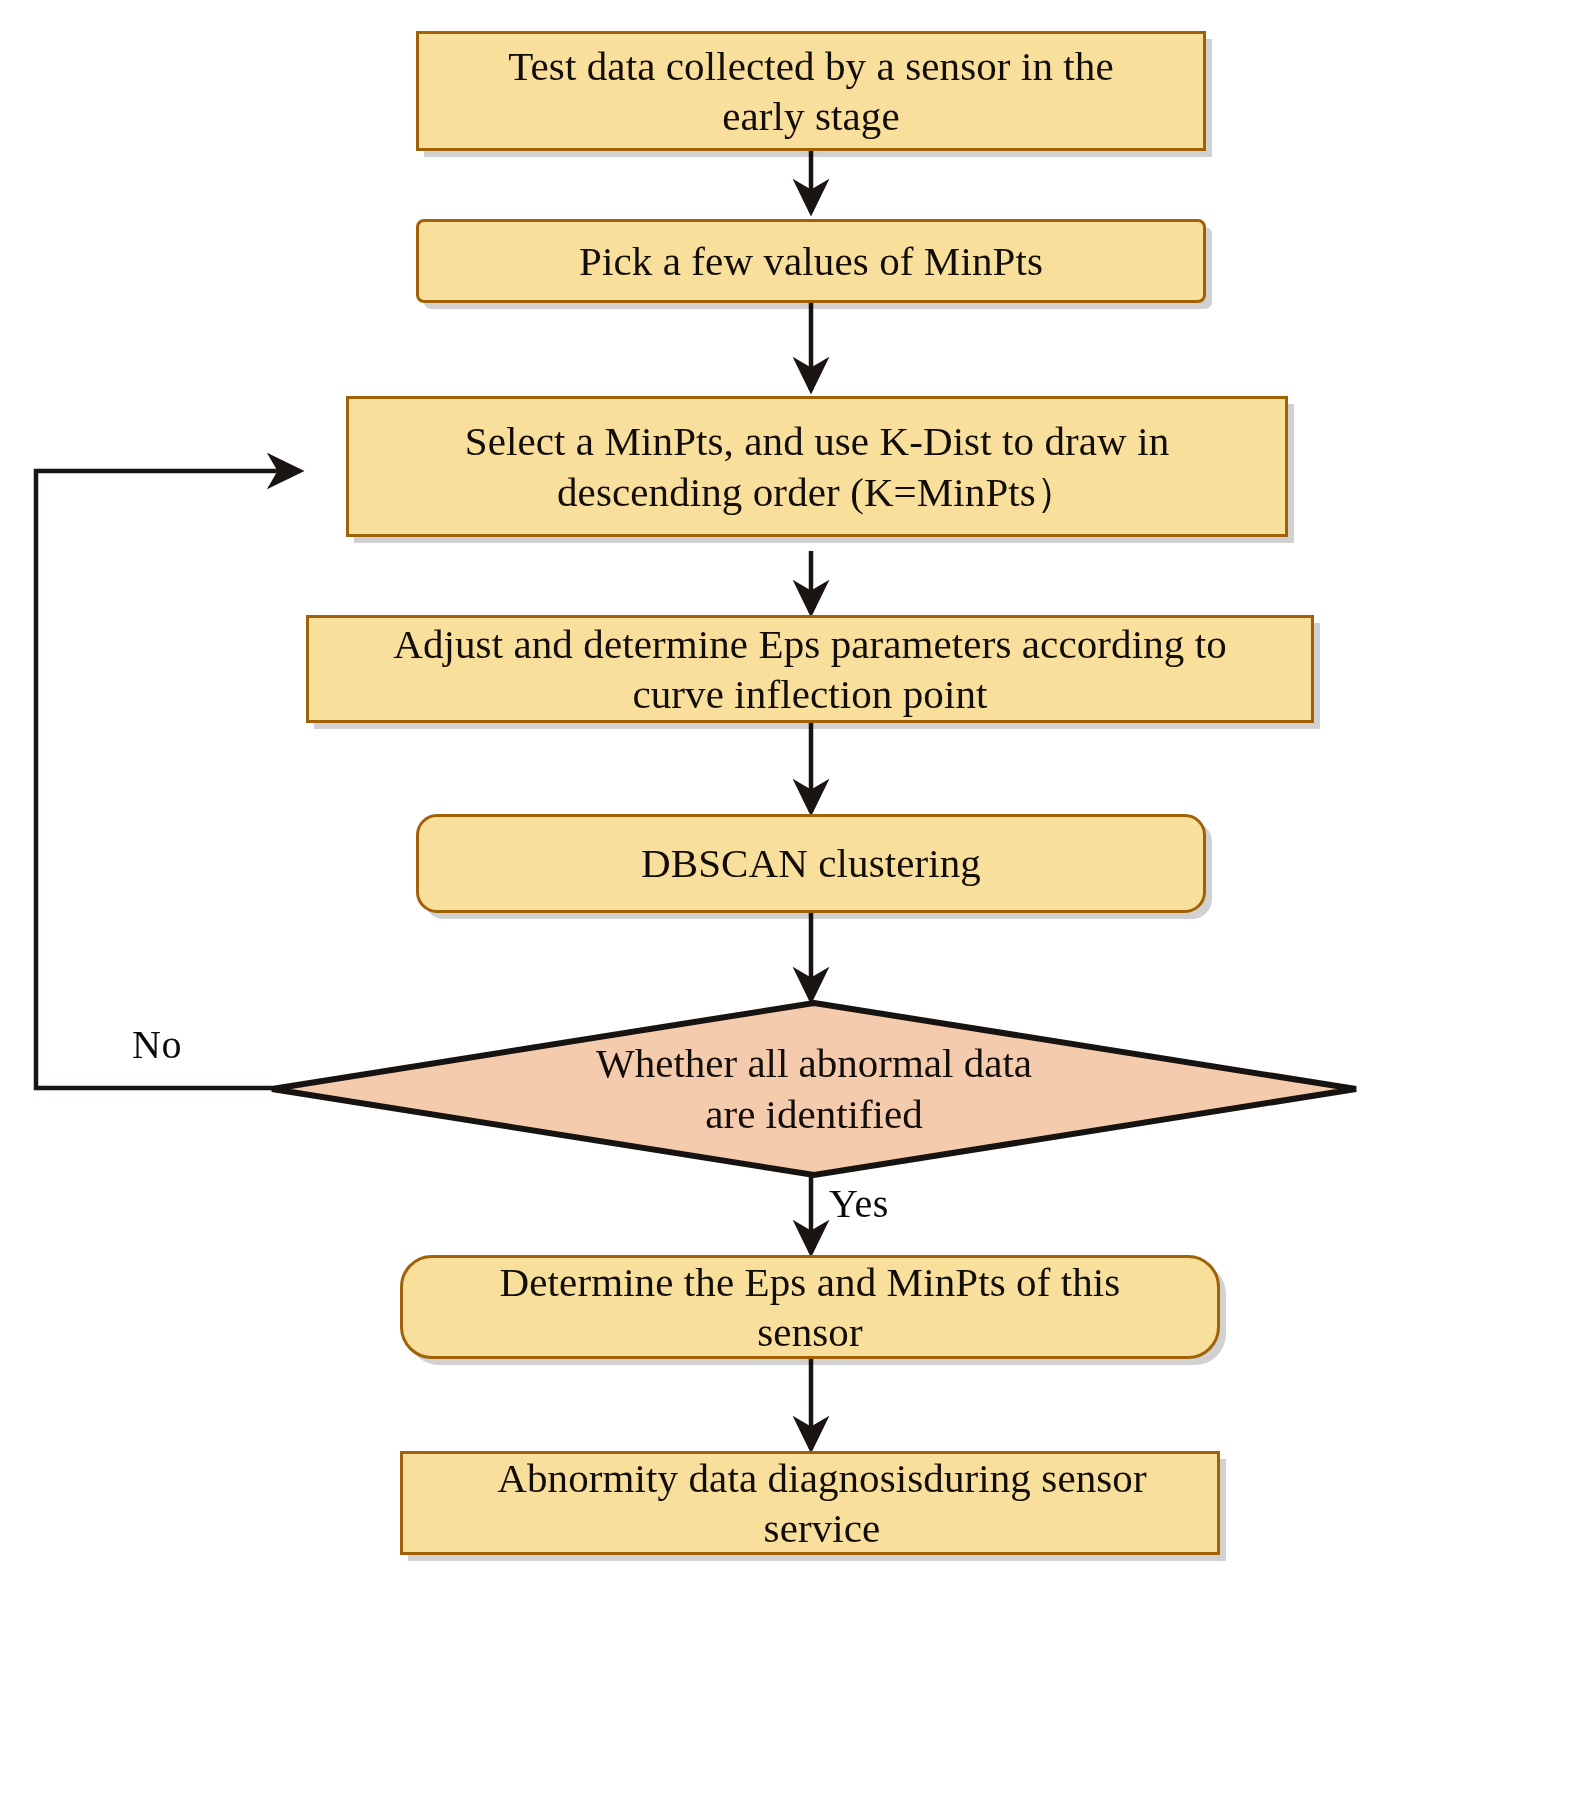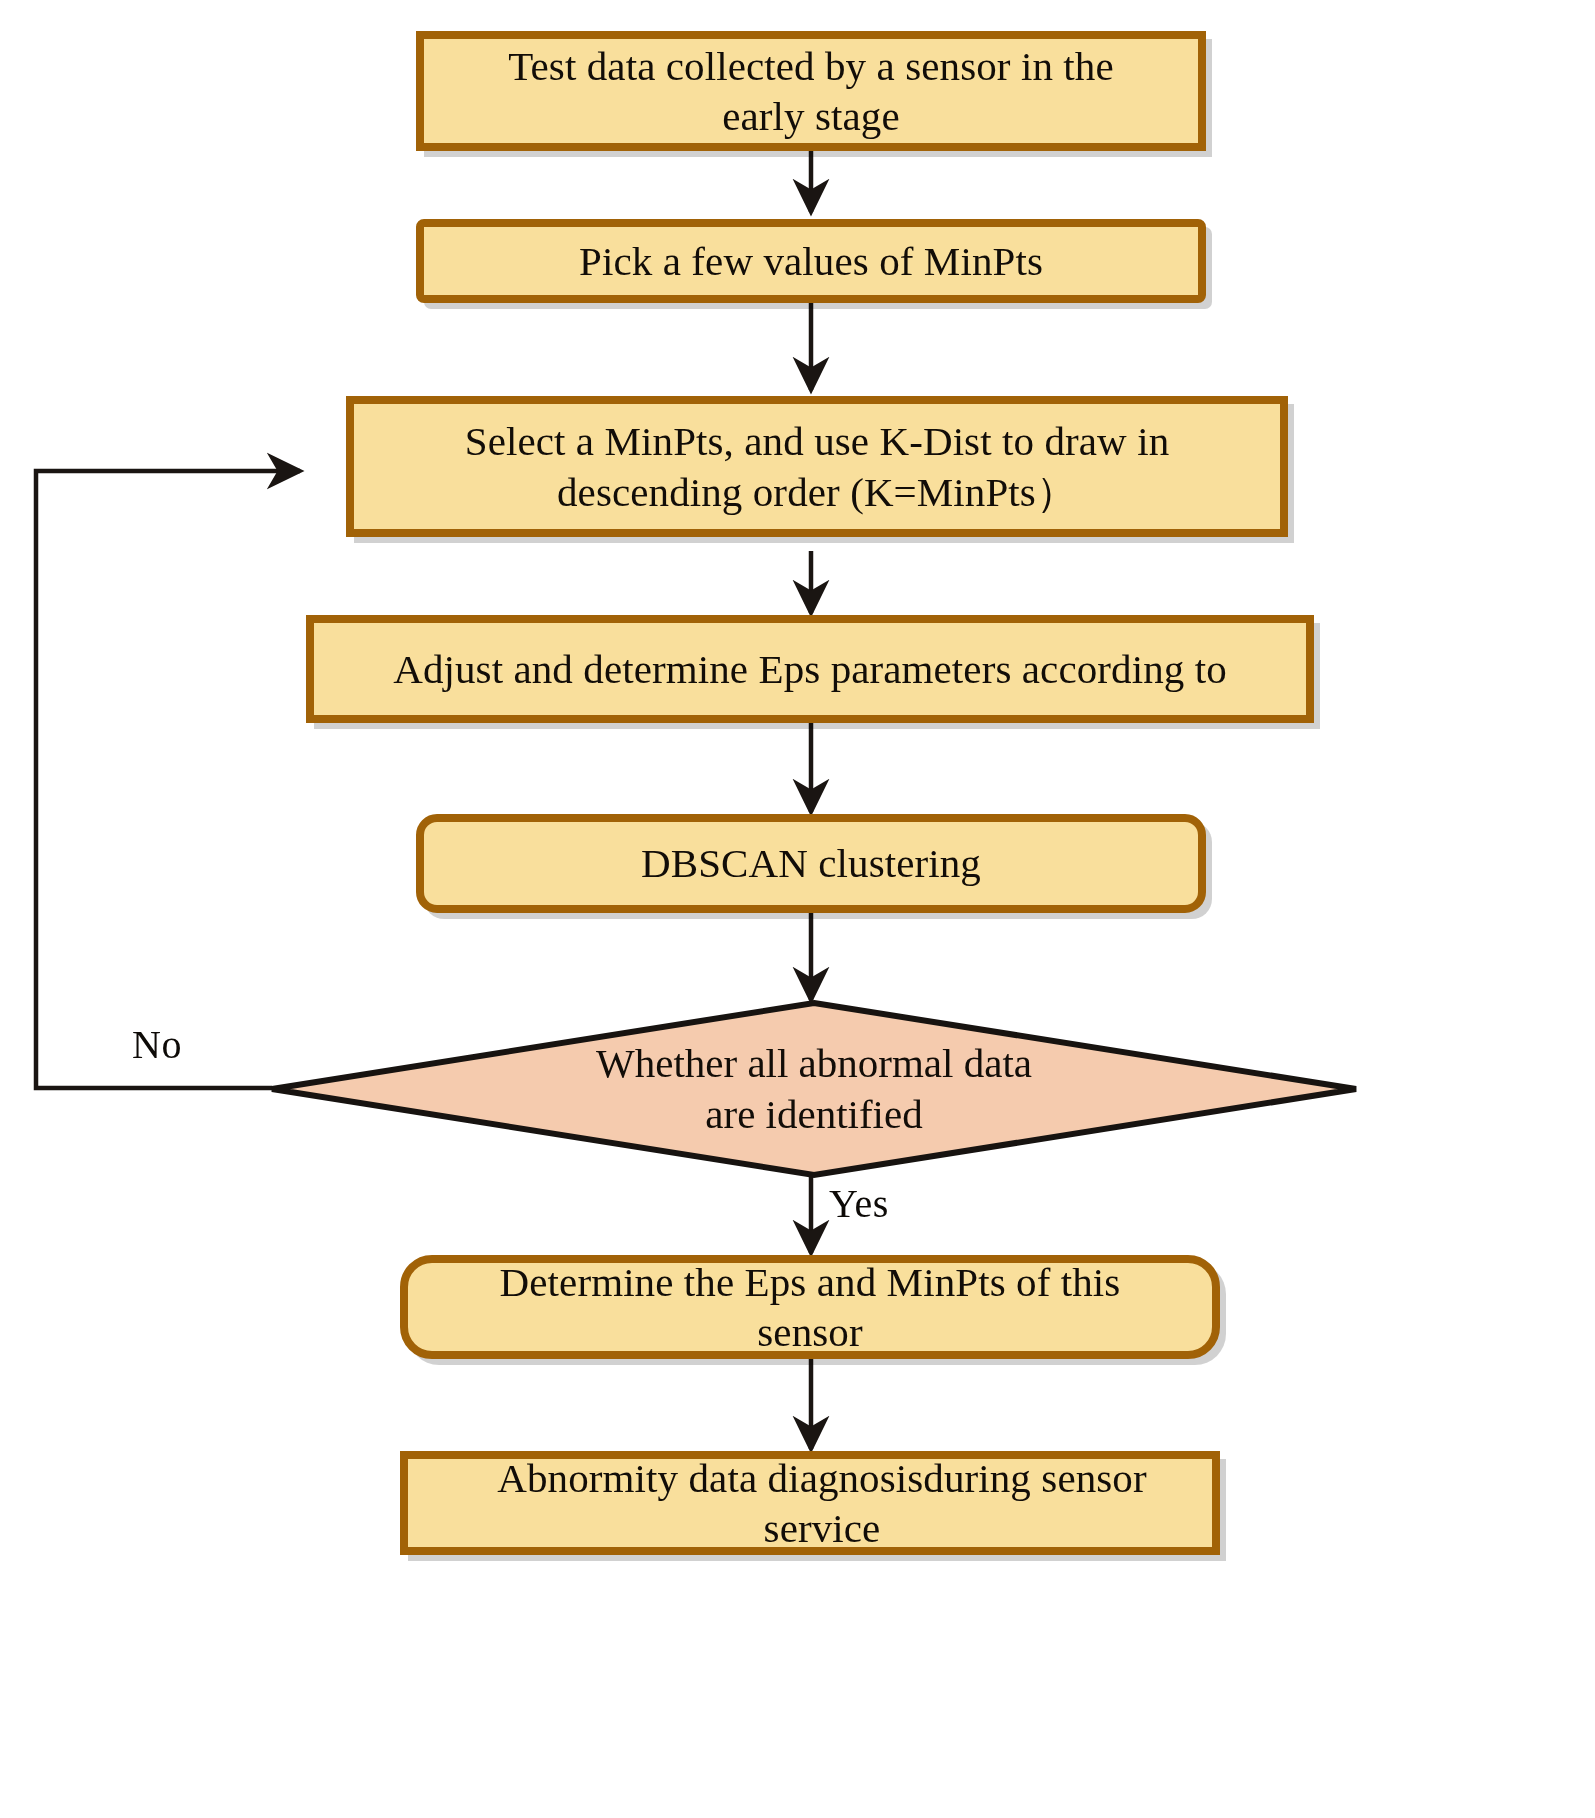--- a/index.html
+++ b/index.html
@@ -19,21 +19,21 @@
     position: absolute;
     box-sizing: border-box;
     display: flex;
     align-items: center;
     justify-content: center;
     text-align: center;
     color: #120d08;
   }
   .process {
     background: #F9DF9C;
-    border: 8px solid #a16207;
+    border: 3px solid #a16207;
     box-shadow: 7px 7px 0 -1px rgba(0,0,0,0.18);
     font-size: 41px;
     line-height: 1.22;
     padding: 4px 16px;
     letter-spacing: 0.1px;
   }
   .decision-wrap {
     position: absolute;
   }
   .decision-wrap svg {
@@ -103,21 +103,21 @@
 
   <div class="node process" style="left:416px; top:219px; width:790px; height:84px;border-radius:8px;">
     <span>Pick a few values of MinPts</span>
   </div>
 
   <div class="node process" style="left:346px; top:396px; width:942px; height:141px;">
     <span><span>Select a MinPts, and use K-Dist to draw in</span><br><span>descending order (K=MinPts）</span></span>
   </div>
 
   <div class="node process" style="left:306px; top:615px; width:1008px; height:108px;">
-    <span><span>Adjust and determine Eps parameters according to</span><br></span>
+    <span><span>Adjust and determine Eps parameters according to</span><br><span>curve inflection point</span></span>
   </div>
 
   <div class="node process" style="left:416px; top:814px; width:790px; height:99px;border-radius:21px;">
     <span>DBSCAN clustering</span>
   </div>
 
   <div class="decision-wrap" style="left:268px; top:1000px; width:1092px; height:178px;">
     <svg width="1092" height="178" viewBox="0 0 1092 178">
       <polygon points="546,3 1088,89 546,175 4,89" fill="#F5CBAE" stroke="#171310" stroke-width="6" stroke-linejoin="miter"></polygon>
     </svg>

